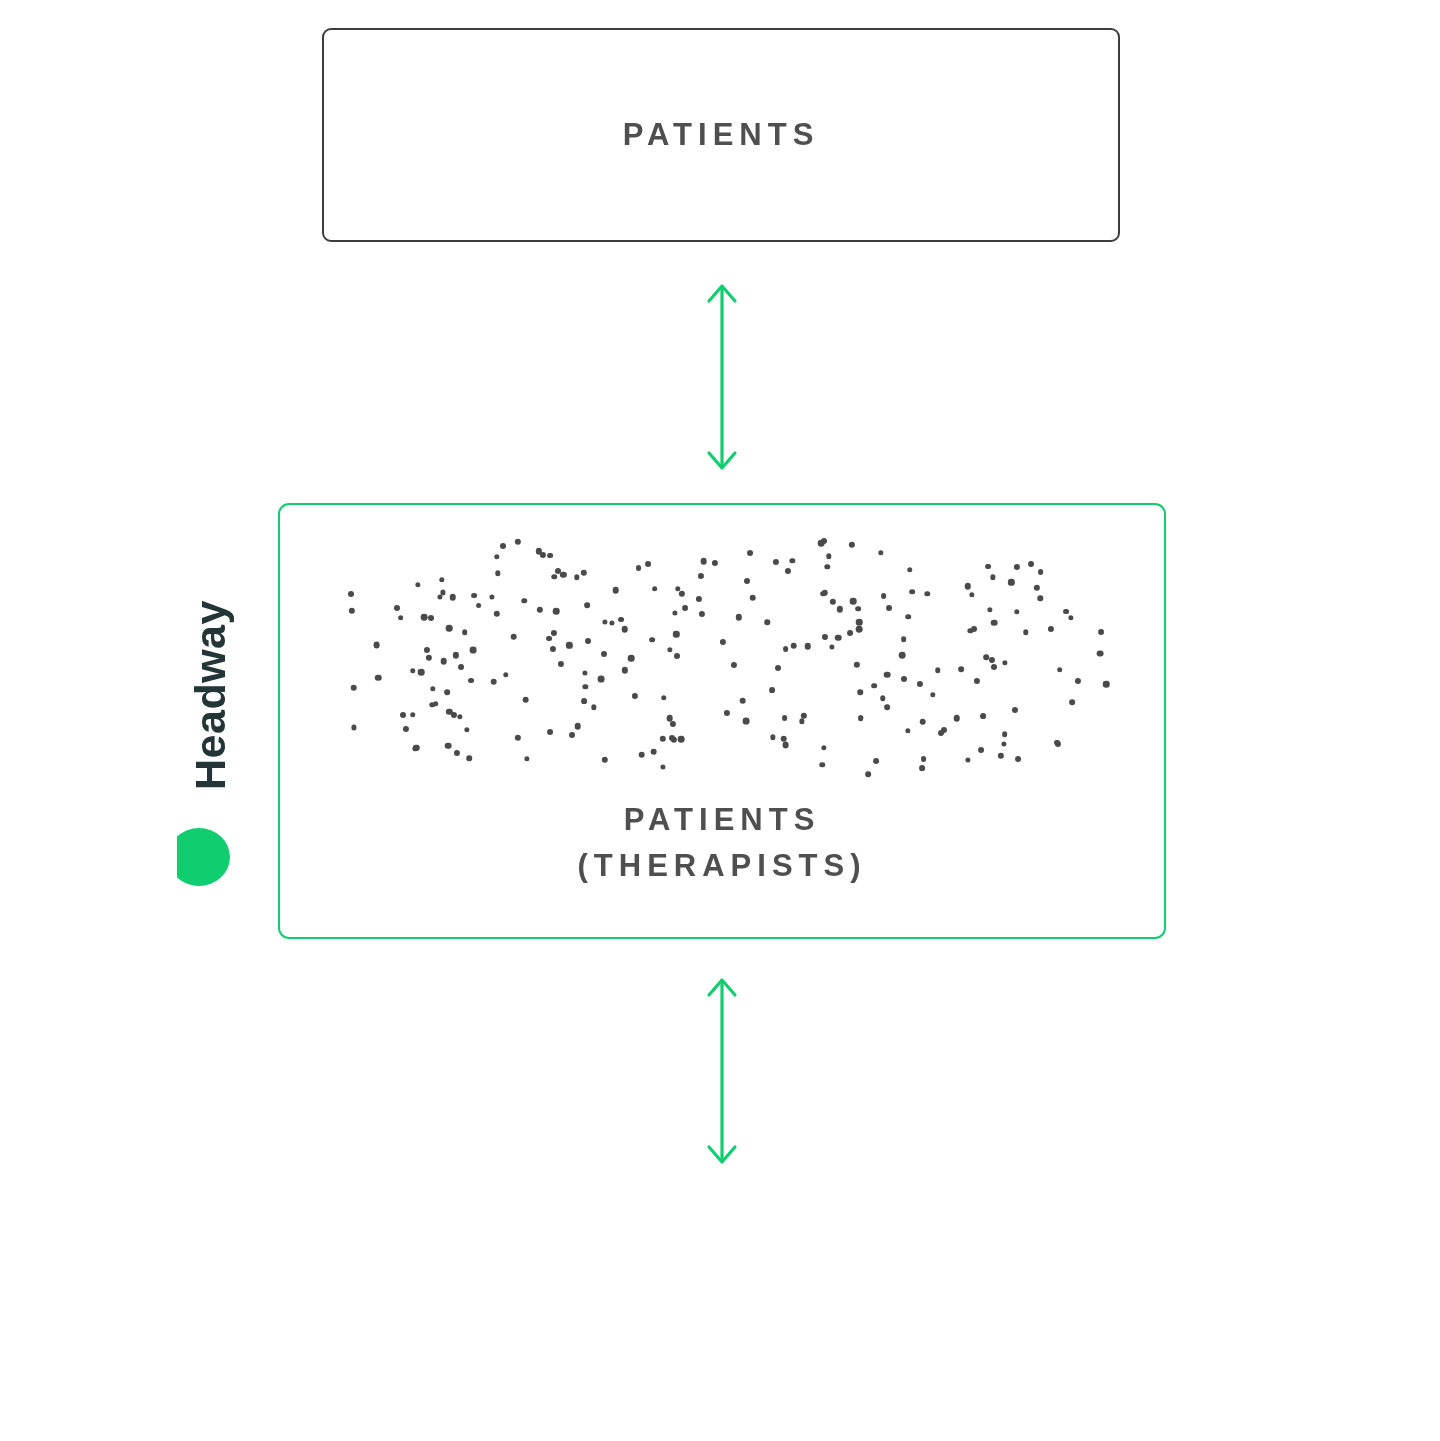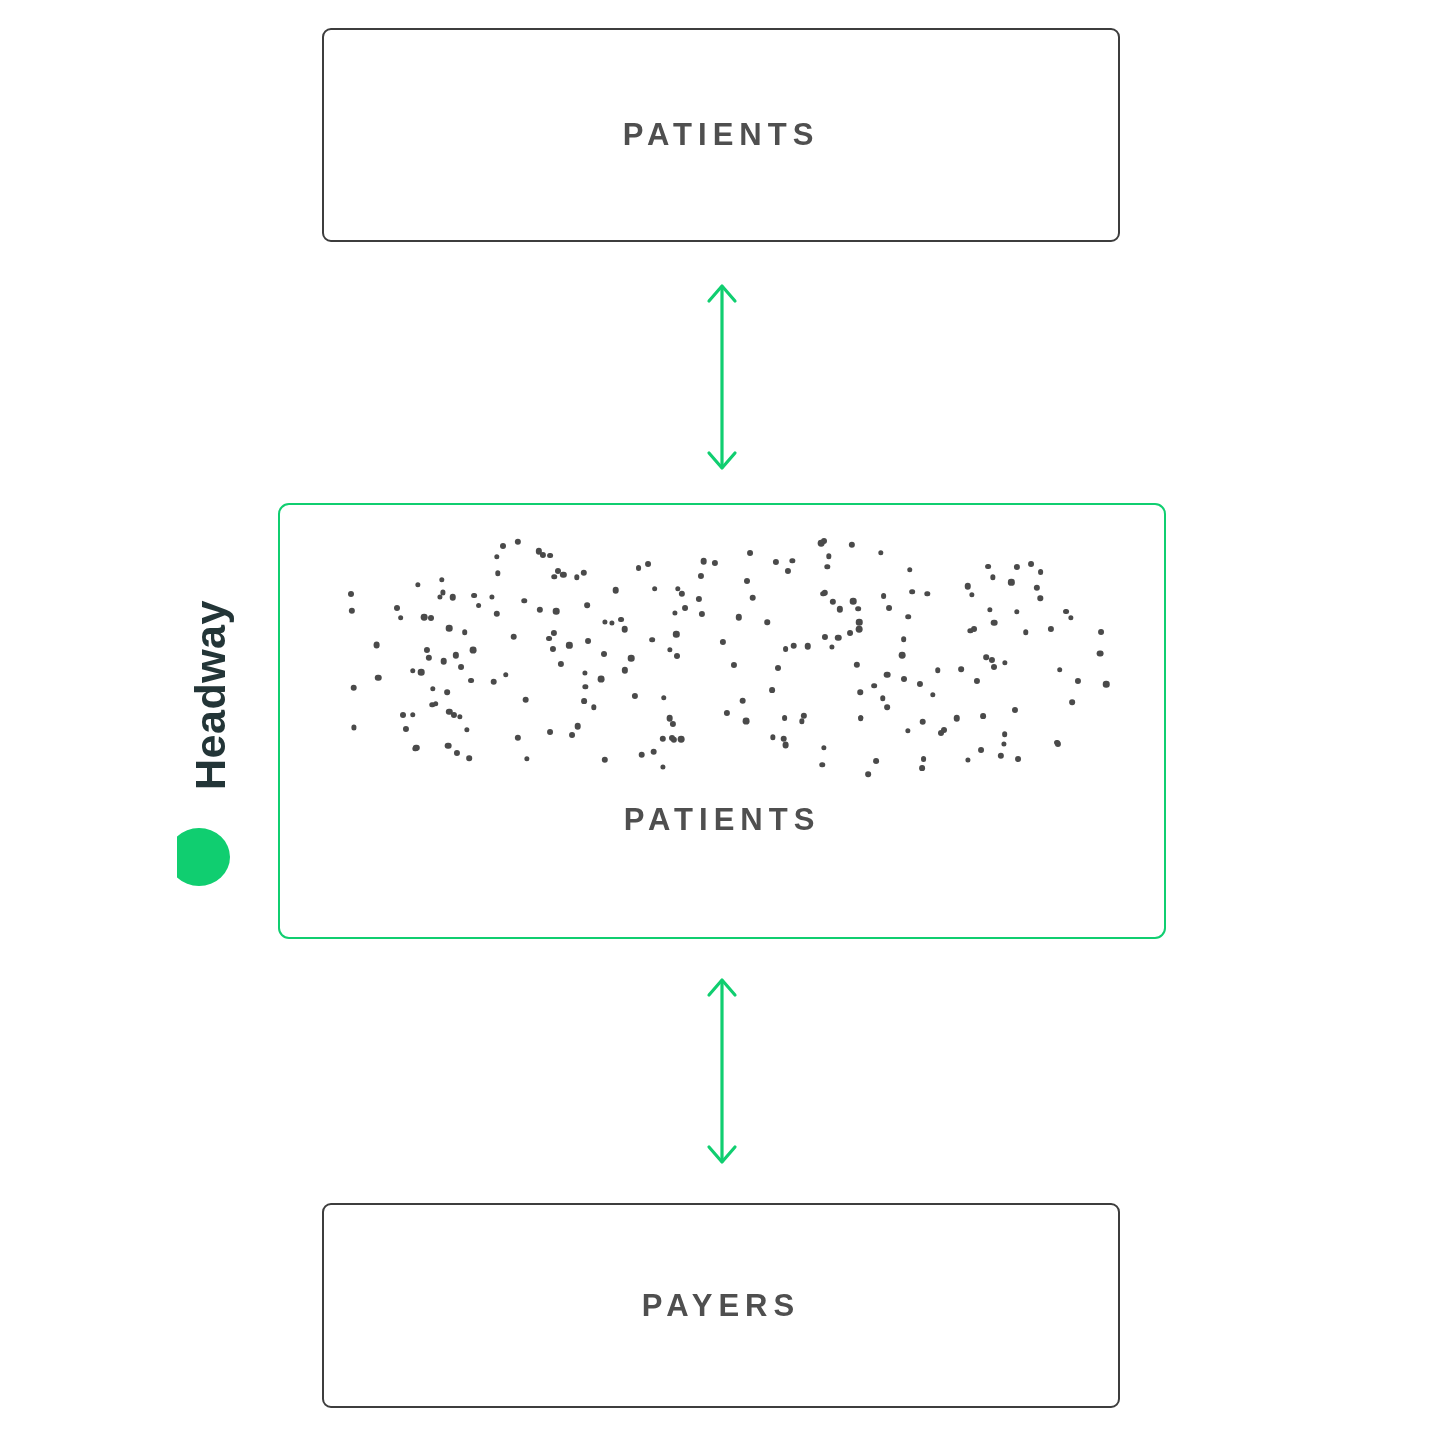--- a/index.html
+++ b/index.html
@@ -341,32 +341,30 @@
         <span class="dot" style="left: 279.2px; top: 78.5px; width: 5.9px; height: 5.9px;"></span>
         <span class="dot" style="left: 11.6px; top: 186.4px; width: 5.2px; height: 5.2px;"></span>
         <span class="dot" style="left: 245.9px; top: 100px; width: 5.9px; height: 5.9px;"></span>
         <span class="dot" style="left: 599.2px; top: 191.6px; width: 6px; height: 6px;"></span>
         <span class="dot" style="left: 335.6px; top: 48px; width: 5.4px; height: 5.4px;"></span>
         <span class="dot" style="left: 154.5px; top: 16px; width: 5.4px; height: 5.4px;"></span>
         <span class="dot" style="left: 511.4px; top: 60.4px; width: 6.6px; height: 6.6px;"></span>
       </div>
     <div class="providers-labels">
       <span class="box-label">PATIENTS</span>
+      <span class="box-label">(THERAPISTS)</span>
     </div>
   </div>
 
   <svg class="arrow" style="left:692px;top:973px;" width="60" height="196" viewBox="0 0 60 196" aria-hidden="true">
     <line x1="30" y1="8" x2="30" y2="188"></line>
     <path d="M17 22 L30 7 L43 22"></path>
     <path d="M17 174 L30 189 L43 174"></path>
   </svg>
 
-  <div class="box box-payers">
-    <span class="box-label">PAYERS</span>
-  </div>
 
   <div class="brand">
     <span class="brand-text">Headway</span>
     <div class="brand-mark-clip">
       <div class="brand-mark"></div>
     </div>
   </div>
 
 </div>
 

